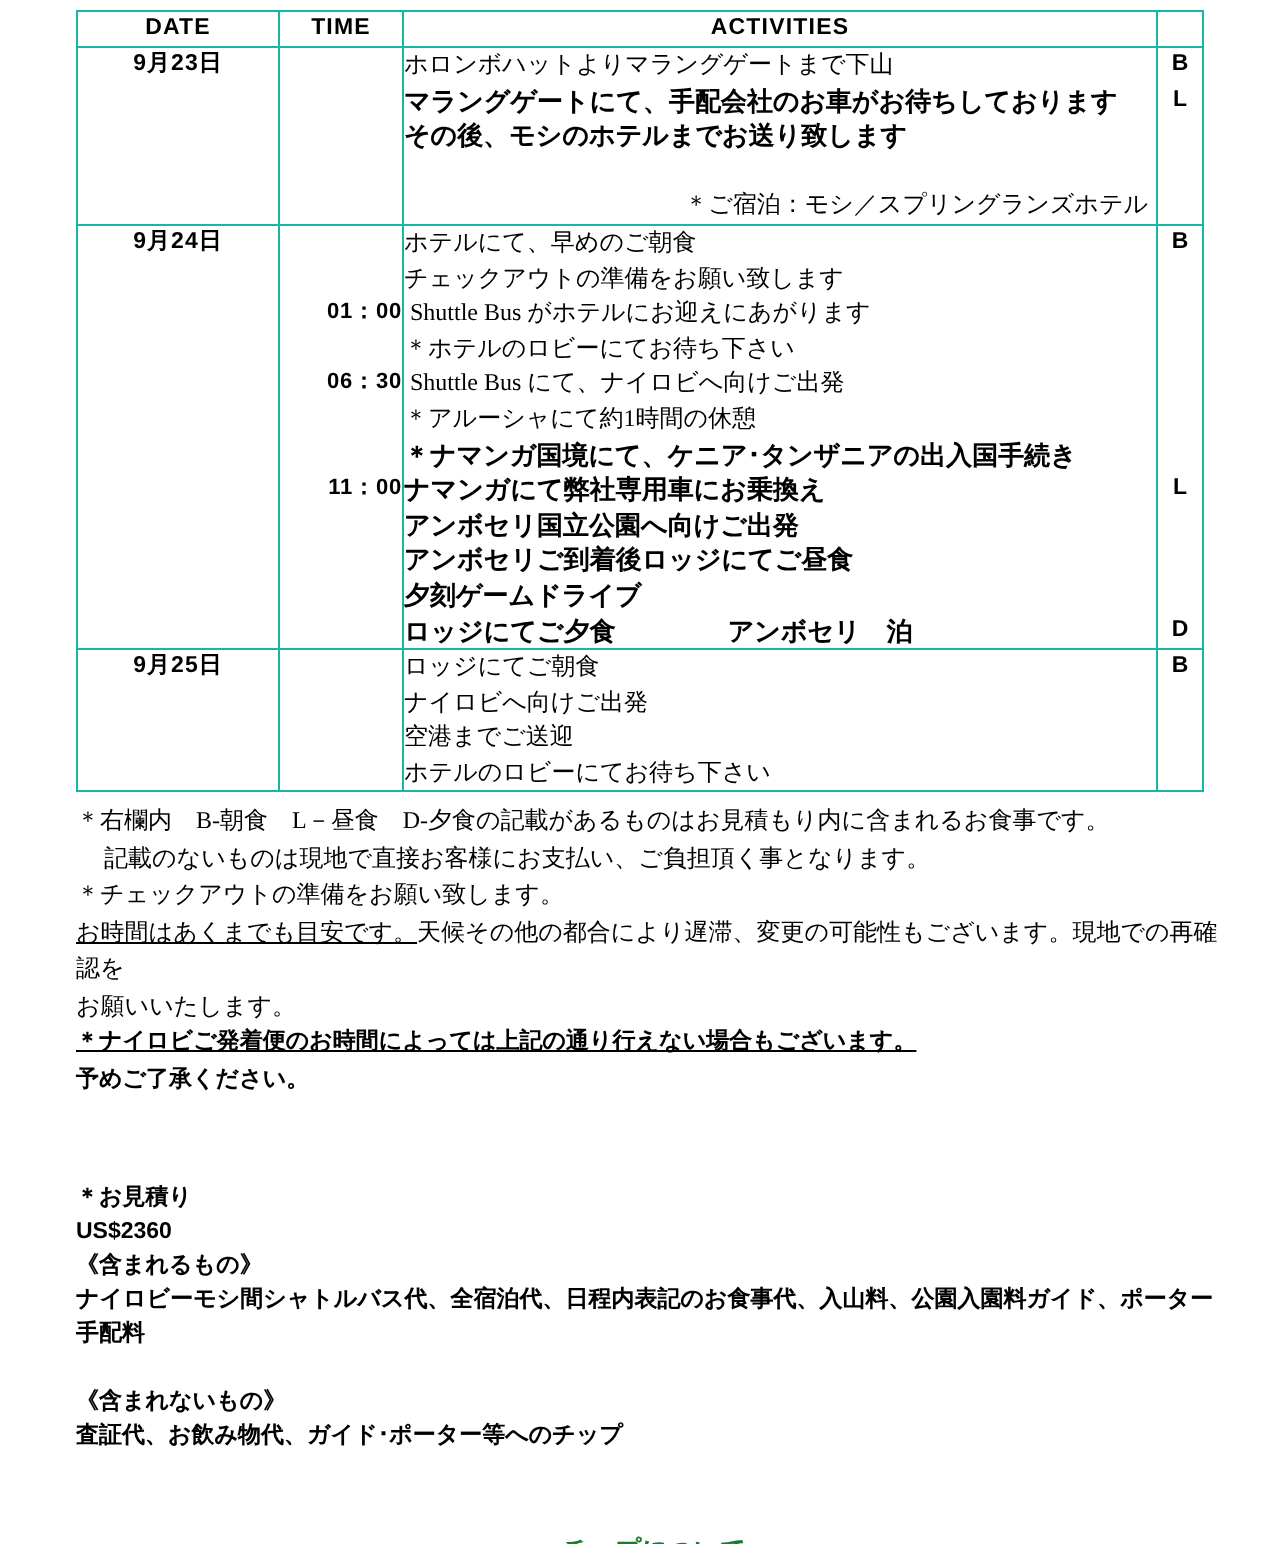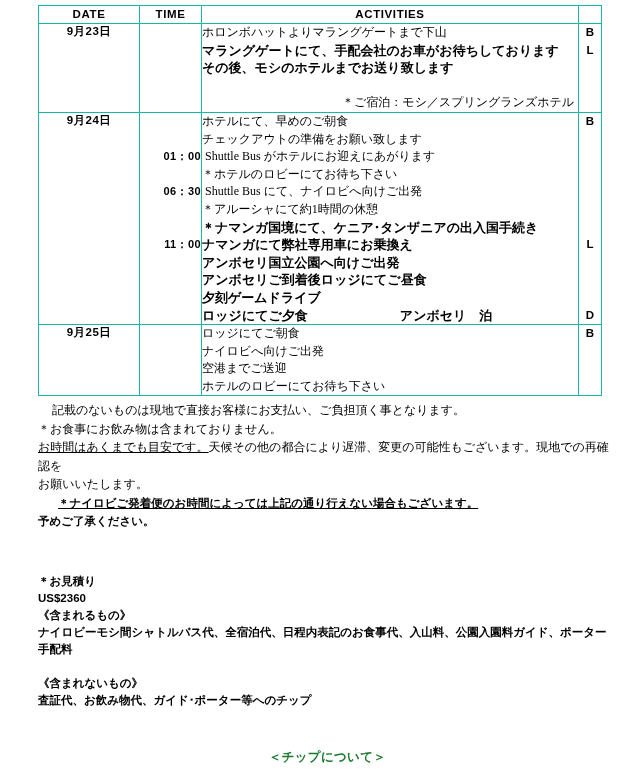--- a/index.html
+++ b/index.html
@@ -95,33 +95,33 @@
   .act-line.spacer { visibility: hidden; }
 
   .time-slot { line-height: 17.6px; }
   .time-slot.blank { visibility: hidden; }
 
   .meal-slot { line-height: 17.6px; }
   .meal-slot.blank { visibility: hidden; }
 
   .inline-stay {
     display: inline-block;
-    margin-left: 92px;
+    margin-left: 56px;
   }
 
   
   .notes {
     margin-top: 5px;
     font-size: 12px;
     line-height: 18.5px;
   }
   .notes .n-line { white-space: pre-wrap; }
   .notes .indent { padding-left: 14px; }
   .u-part { text-decoration: underline; }
-  .u-full { text-decoration: underline; margin-left: 20px; }
+  .u-full { text-decoration: underline; }
   .sansb {
     font-family: "Liberation Sans", "DejaVu Sans", sans-serif;
     font-weight: bold;
     font-size: 11.5px;
   }
 
   
   .estimate {
     margin-top: 42px;
     font-family: "Liberation Sans", "DejaVu Sans", sans-serif;
@@ -246,22 +246,23 @@
         </td>
         <td class="cell-meal">
           <div class="meal-slot">B</div>
         </td>
       </tr>
 
     </tbody>
   </table>
 
   <div class="notes">
+    <div class="n-line">＊右欄内　B-朝食　L－昼食　D-夕食の記載があるものはお見積もり内に含まれるお食事です。</div>
     <div class="n-line indent">記載のないものは現地で直接お客様にお支払い、ご負担頂く事となります。</div>
-    <div class="n-line">＊お食事にお飲み物は含まれておりません。</div>
+    <div class="n-line">＊チェックアウトの準備をお願い致します。</div>
     <div class="n-line"><span class="u-part">お時間はあくまでも目安です。</span><span>天候その他の都合により遅滞、変更の可能性もございます。現地での再確認を</span></div>
     <div class="n-line">お願いいたします。</div>
     <div class="n-line u-full sansb">＊ナイロビご発着便のお時間によっては上記の通り行えない場合もございます。</div>
     <div class="n-line sansb">予めご了承ください。</div>
   </div>
 
   <div class="estimate">
     <div class="e-line">＊お見積り</div>
     <div class="e-line">US$2360</div>
     <div class="e-line">《含まれるもの》</div>

